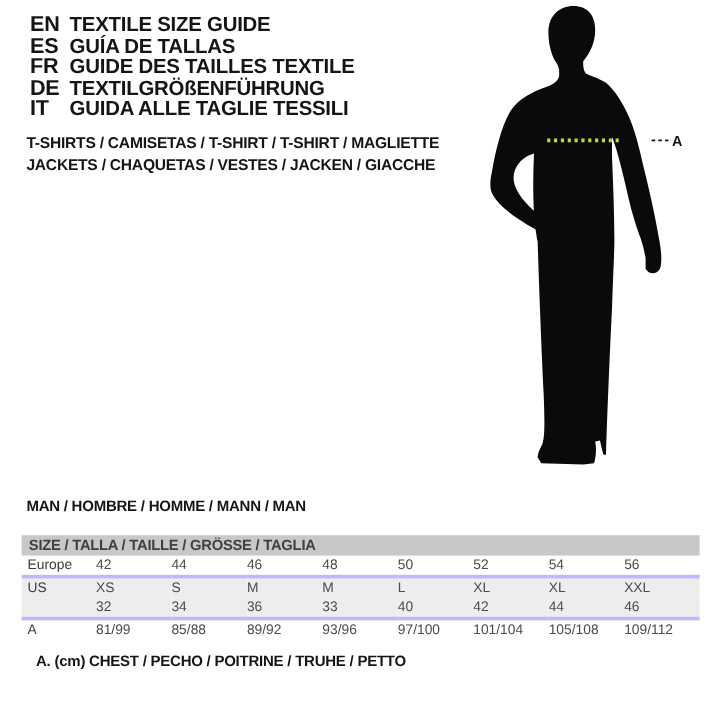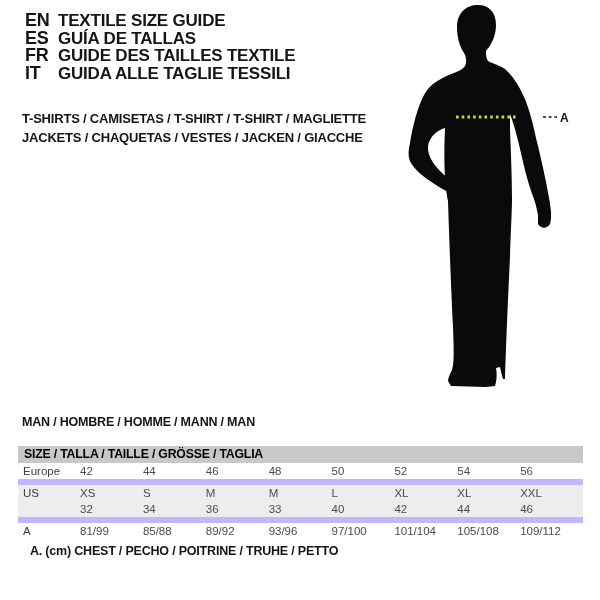--- a/index.html
+++ b/index.html
@@ -30,34 +30,34 @@
 
   .section-title {
     position:absolute; left:22px; top:415px;
     font-weight:700; font-size:12.5px; letter-spacing:-0.2px; white-space:nowrap;
   }
 
   .size-guide { position:absolute; left:18px; top:446px; width:565px; }
   .table-header {
     height:17px; line-height:17px;
     background:#c8c8c8;
-    font-size:12.3px; font-weight:600; color:#000000;
+    font-size:12.3px; font-weight:600; color:#404040;
     padding-left:6px; letter-spacing:-0.2px;
     box-sizing:border-box;
   }
   table.size-table { width:100%; border-collapse:collapse; table-layout:fixed; }
   col.label-col { width:62px; }
   .size-table td {
     height:16px; text-align:left;
     font-size:11.5px; color:#4b4b4b;
     padding:0; vertical-align:middle; white-space:nowrap;
   }
   .size-table td.row-label { text-align:left; padding-left:5px; color:#3c3c3c; }
   .size-table tr.band { background:#ededed; }
-  .size-table tr.sep td { border-bottom:6px solid #c4b5fd; }
+  .size-table tr.sep td { border-bottom:3px solid #c4b5fd; }
 
   .footnote {
     position:absolute; left:30px; top:544px;
     font-weight:700; font-size:12.5px; letter-spacing:-0.2px; white-space:nowrap;
   }
 </style>
 </head>
 <body>
 
 <div class="lang-list">
@@ -65,20 +65,24 @@
     <span class="lang-code">EN</span>
     <span class="lang-label">TEXTILE SIZE GUIDE</span>
   </div>
   <div class="lang-row">
     <span class="lang-code">ES</span>
     <span class="lang-label">GUÍA DE TALLAS</span>
   </div>
   <div class="lang-row">
     <span class="lang-code">FR</span>
     <span class="lang-label">GUIDE DES TAILLES TEXTILE</span>
+  </div>
+  <div class="lang-row">
+    <span class="lang-code">DE</span>
+    <span class="lang-label">TEXTILGRÖßENFÜHRUNG</span>
   </div>
   <div class="lang-row">
     <span class="lang-code">IT</span>
     <span class="lang-label">GUIDA ALLE TAGLIE TESSILI</span>
   </div>
 </div>
 
 <div class="categories">
   <div>T-SHIRTS / CAMISETAS / T-SHIRT / T-SHIRT / MAGLIETTE</div>
   <div>JACKETS / CHAQUETAS / VESTES / JACKEN / GIACCHE</div>

